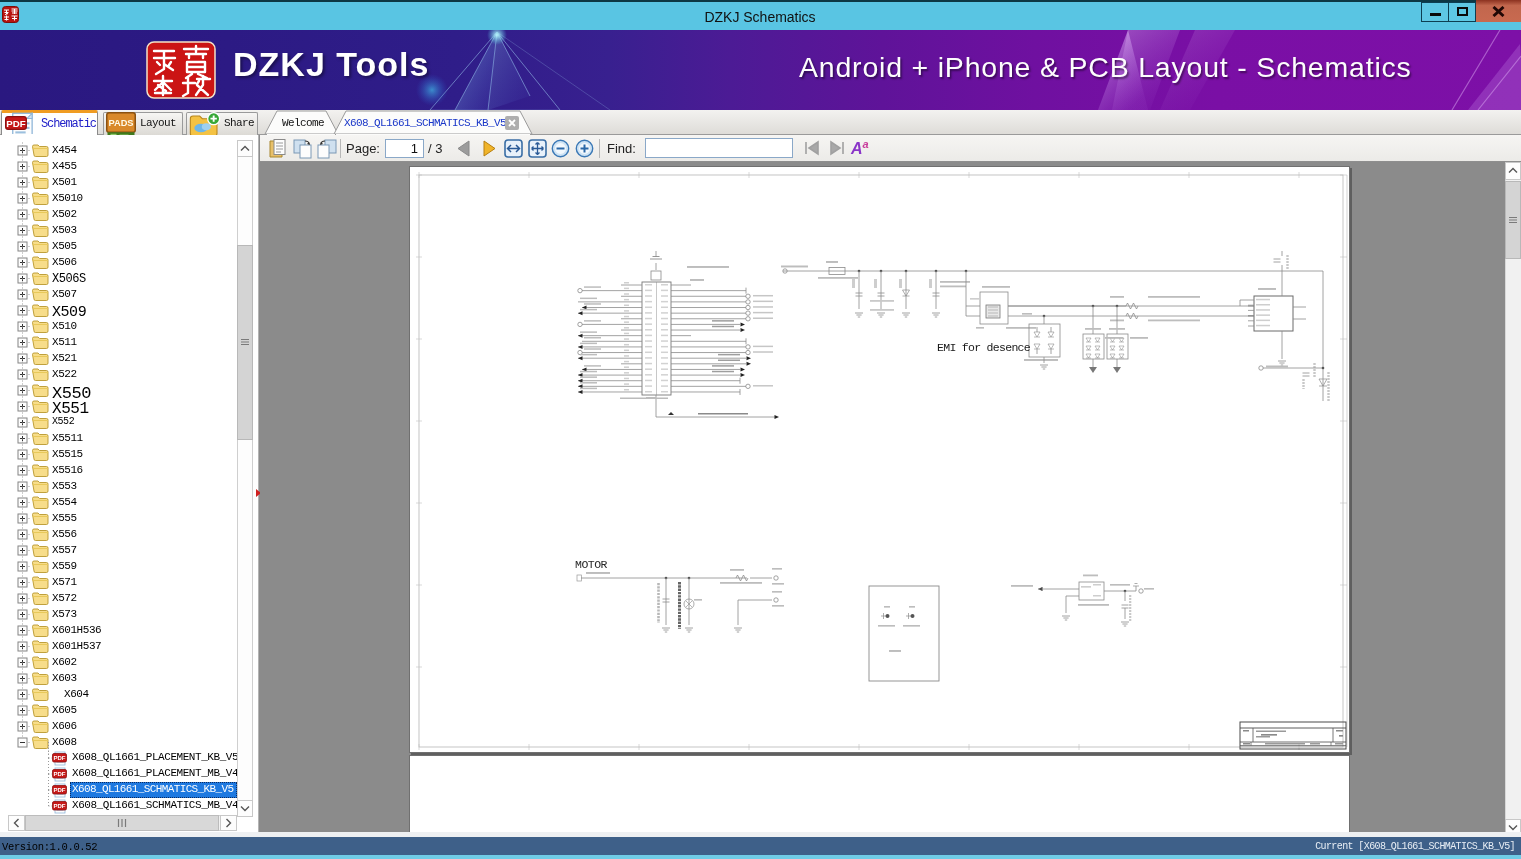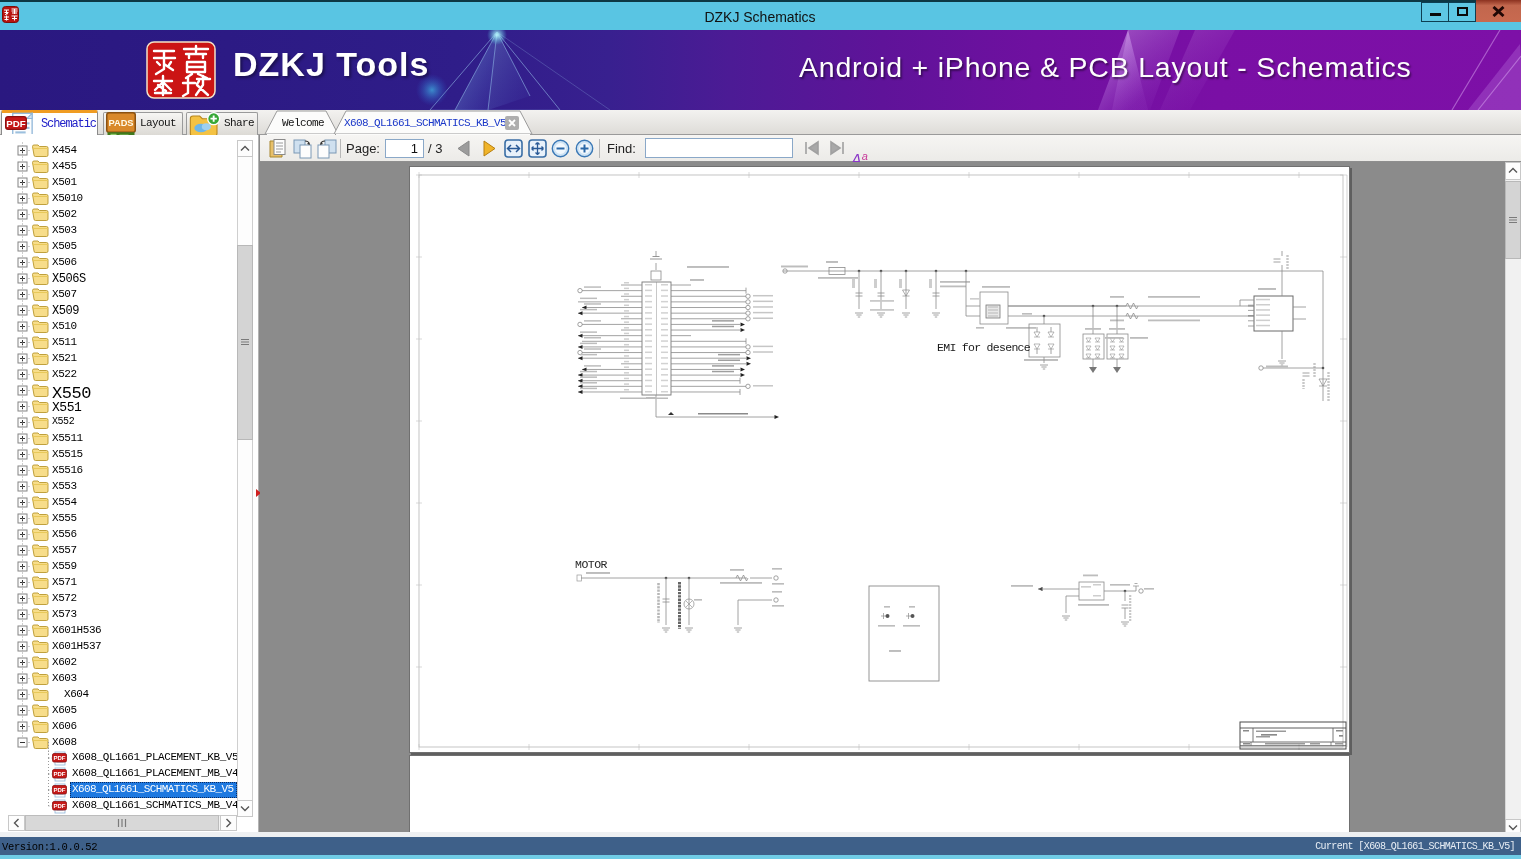--- a/index.html
+++ b/index.html
@@ -519,27 +519,27 @@
 <div class="abs mono" style="left:52px;top:144px;font-size:11px;letter-spacing:-0.45px;color:#000">X454</div>
 <div class="abs mono" style="left:52px;top:160px;font-size:11px;letter-spacing:-0.45px;color:#000">X455</div>
 <div class="abs mono" style="left:52px;top:176px;font-size:11px;letter-spacing:-0.45px;color:#000">X501</div>
 <div class="abs mono" style="left:52px;top:192px;font-size:11px;letter-spacing:-0.45px;color:#000">X5010</div>
 <div class="abs mono" style="left:52px;top:208px;font-size:11px;letter-spacing:-0.45px;color:#000">X502</div>
 <div class="abs mono" style="left:52px;top:224px;font-size:11px;letter-spacing:-0.45px;color:#000">X503</div>
 <div class="abs mono" style="left:52px;top:240px;font-size:11px;letter-spacing:-0.45px;color:#000">X505</div>
 <div class="abs mono" style="left:52px;top:256px;font-size:11px;letter-spacing:-0.45px;color:#000">X506</div>
 <div class="abs mono" style="left:52px;top:272px;font-size:12px;letter-spacing:-0.45px;color:#000">X506S</div>
 <div class="abs mono" style="left:52px;top:288px;font-size:11px;letter-spacing:-0.45px;color:#000">X507</div>
-<div class="abs mono" style="left:52px;top:304px;font-size:12px;letter-spacing:-0.45px;color:#000">X509</div>
+<div class="abs mono" style="left:52px;top:304px;font-size:15px;letter-spacing:-0.45px;color:#000">X509</div>
 <div class="abs mono" style="left:52px;top:320px;font-size:11px;letter-spacing:-0.45px;color:#000">X510</div>
 <div class="abs mono" style="left:52px;top:336px;font-size:11px;letter-spacing:-0.45px;color:#000">X511</div>
 <div class="abs mono" style="left:52px;top:352px;font-size:11px;letter-spacing:-0.45px;color:#000">X521</div>
 <div class="abs mono" style="left:52px;top:368px;font-size:11px;letter-spacing:-0.45px;color:#000">X522</div>
 <div class="abs mono" style="left:52px;top:384px;font-size:17px;letter-spacing:-0.45px;color:#000">X550</div>
-<div class="abs mono" style="left:52px;top:400px;font-size:13px;letter-spacing:-0.45px;color:#000">X551</div>
+<div class="abs mono" style="left:52px;top:400px;font-size:16px;letter-spacing:-0.45px;color:#000">X551</div>
 <div class="abs mono" style="left:52px;top:416px;font-size:10px;letter-spacing:-0.45px;color:#000">X552</div>
 <div class="abs mono" style="left:52px;top:432px;font-size:11px;letter-spacing:-0.45px;color:#000">X5511</div>
 <div class="abs mono" style="left:52px;top:448px;font-size:11px;letter-spacing:-0.45px;color:#000">X5515</div>
 <div class="abs mono" style="left:52px;top:464px;font-size:11px;letter-spacing:-0.45px;color:#000">X5516</div>
 <div class="abs mono" style="left:52px;top:480px;font-size:11px;letter-spacing:-0.45px;color:#000">X553</div>
 <div class="abs mono" style="left:52px;top:496px;font-size:11px;letter-spacing:-0.45px;color:#000">X554</div>
 <div class="abs mono" style="left:52px;top:512px;font-size:11px;letter-spacing:-0.45px;color:#000">X555</div>
 <div class="abs mono" style="left:52px;top:528px;font-size:11px;letter-spacing:-0.45px;color:#000">X556</div>
 <div class="abs mono" style="left:52px;top:544px;font-size:11px;letter-spacing:-0.45px;color:#000">X557</div>
 <div class="abs mono" style="left:52px;top:560px;font-size:11px;letter-spacing:-0.45px;color:#000">X559</div>
@@ -646,21 +646,21 @@
 </svg>
 <div class="abs" style="left:599px;top:139px;width:1px;height:19px;background:#b8b8b8"></div>
 <div class="abs" style="left:607px;top:141px;font-size:13px;color:#222">Find:</div>
 <div class="abs" style="left:645px;top:138px;width:148px;height:20px;background:#fff;border:1px solid #8aa8c8"></div>
 <svg class="abs" style="left:803px;top:140px" width="18" height="16" viewBox="0 0 18 16">
     <path d="M3 2 v12 M15 2 L6 8 L15 14 z" fill="#a8a8a8" stroke="#a0a0a0" stroke-width="1.6"></path>
   </svg>
 <svg class="abs" style="left:828px;top:140px" width="18" height="16" viewBox="0 0 18 16">
     <path d="M15 2 v12 M3 2 L12 8 L3 14 z" fill="#a8a8a8" stroke="#a0a0a0" stroke-width="1.6"></path>
   </svg>
-<div class="abs" style="left:851px;top:150px;font-size:16px;font-weight:normal;color:#8a35c8;font-style:italic">A<span style="font-size:11px;color:#c83a9a;vertical-align:6px">a</span></div>
+<div class="abs" style="left:851px;top:138px;font-size:16px;font-weight:bold;color:#8a35c8;font-style:italic">A<span style="font-size:11px;color:#c83a9a;vertical-align:6px">a</span></div>
 
 <div class="abs" style="left:260px;top:162px;width:1245px;height:675px;background:#8b8b8b"></div>
 <div class="abs" style="left:409px;top:166px;width:941px;height:587px;background:#fff;border:1px solid #707070;box-shadow:2px 2px 0 rgba(60,60,60,0.55)"></div>
 <div class="abs" style="left:409px;top:755px;width:941px;height:78px;background:#fff;border:1px solid #707070;border-bottom:none"></div>
 <div class="abs" style="left:260px;top:833px;width:1245px;height:4px;background:#f1f1f1"></div>
 
 <div class="abs" style="left:1505px;top:162px;width:16px;height:675px;background:#f1f1f1;border-left:1px solid #d8d8d8"></div>
 <div class="abs" style="left:1505px;top:162px;width:16px;height:18px;background:#fdfdfd;border:1px solid #c8c8c8"></div>
 <svg class="abs" style="left:1508px;top:167px" width="10" height="7" viewBox="0 0 10 7">
     <path d="M1 5.5 L5 1.5 L9 5.5" stroke="#555" stroke-width="1.4" fill="none"></path>

